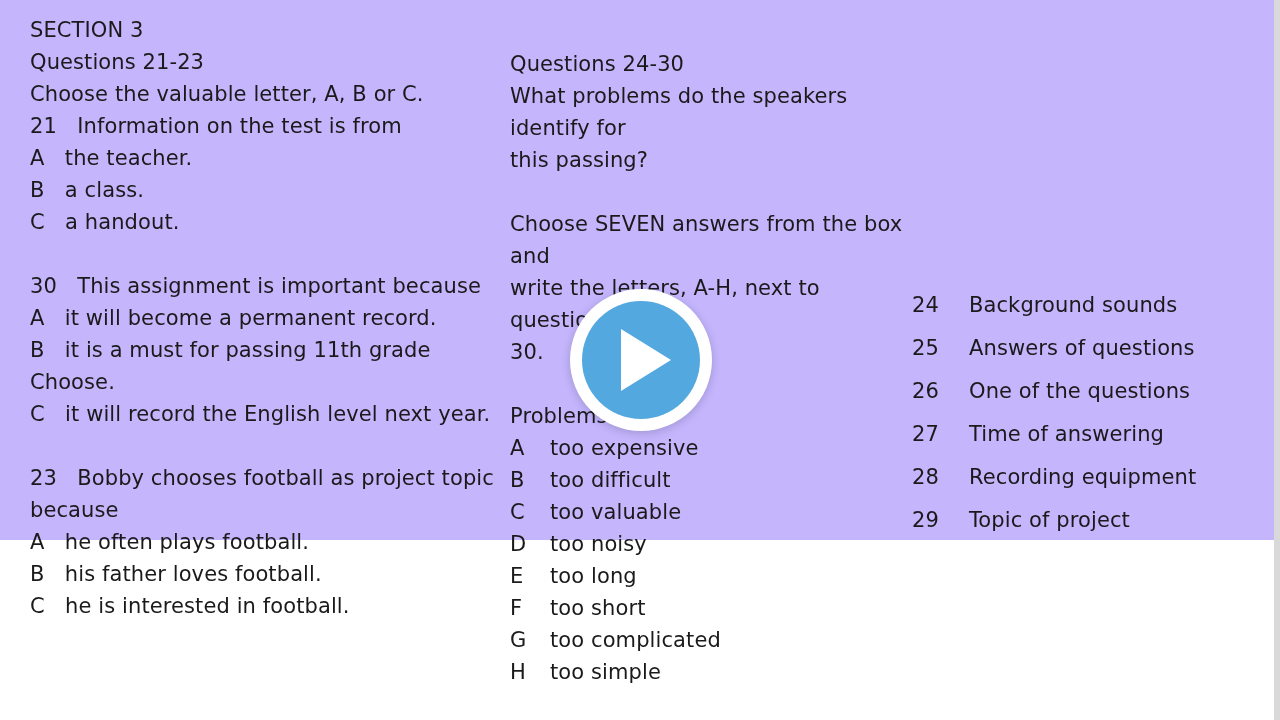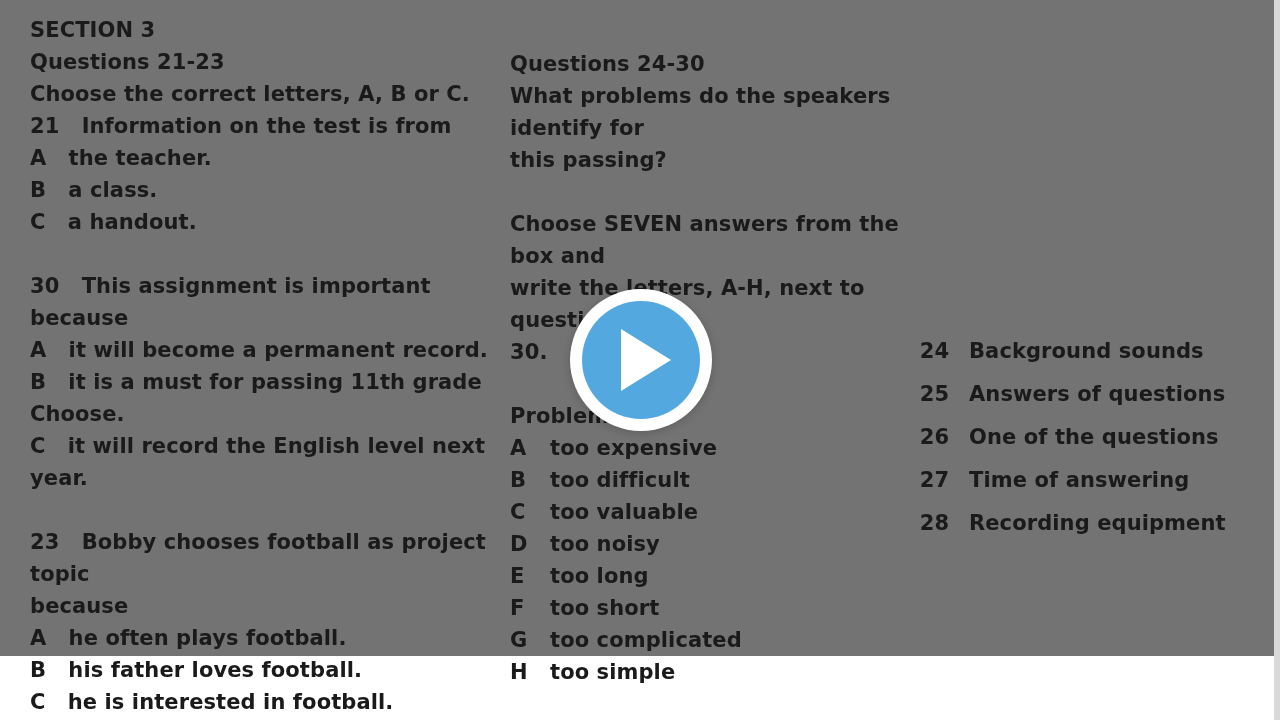--- a/index.html
+++ b/index.html
@@ -10,23 +10,22 @@
   body {
     width: 1280px;
     height: 720px;
     overflow: hidden;
     font-family: "DejaVu Sans", sans-serif;
     color: #1a1a1a;
   }
   .page {
     position: relative;
     width: 1280px;
-    height: 656px;
-    background: #737373;
-    font-weight: bold;
+    height: 540px;
+    background: #c4b5fd;
   }
   .col {
     position: absolute;
     font-size: 21px;
     line-height: 32px;
     letter-spacing: 0.1px;
   }
   .col-left {
     left: 30px;
     top: 14px;
@@ -66,23 +65,22 @@
   }
   
   .num-row {
     display: flex;
     align-items: baseline;
     height: 43px;
   }
   .num-key {
     width: 45px;
     flex: 0 0 45px;
-    text-align: center;
+    text-align: left;
     padding-right: 12px;
-    margin-top: 46px;
   }
   .num-text {
     flex: 1 1 auto;
   }
   
   .play-overlay {
     position: absolute;
     left: 570px;
     top: 289px;
     width: 142px;
@@ -131,21 +129,21 @@
   }
 </style>
 </head>
 <body>
 
 <div class="page">
 
   <div class="col col-left">
     <div class="section-title">SECTION 3</div>
     <div class="line">Questions 21-23</div>
-    <div class="line">Choose the correct letters, A, B or C.</div>
+    <div class="line">Choose the valuable letter, A, B or C.</div>
     <div class="line">21   Information on the test is from</div>
     <div class="line">A   the teacher.</div>
     <div class="line">B   a class.</div>
     <div class="line">C   a handout.</div>
     <div class="blank"></div>
     <div class="line">30   This assignment is important because</div>
     <div class="line">A   it will become a permanent record.</div>
     <div class="line">B   it is a must for passing 11th grade</div>
     <div class="line">Choose.</div>
     <div class="line">C   it will record the English level next year.</div>
@@ -215,20 +213,24 @@
       <span class="num-text">One of the questions</span>
     </div>
     <div class="num-row">
       <span class="num-key">27</span>
       <span class="num-text">Time of answering</span>
     </div>
     <div class="num-row">
       <span class="num-key">28</span>
       <span class="num-text">Recording equipment</span>
     </div>
+    <div class="num-row">
+      <span class="num-key">29</span>
+      <span class="num-text">Topic of project</span>
+    </div>
   </div>
 
   <div class="play-overlay">
     <div class="play-inner">
       <div class="play-triangle"></div>
     </div>
   </div>
 
   <div class="scroll-strip">
     <div class="scroll-thumb"></div>

